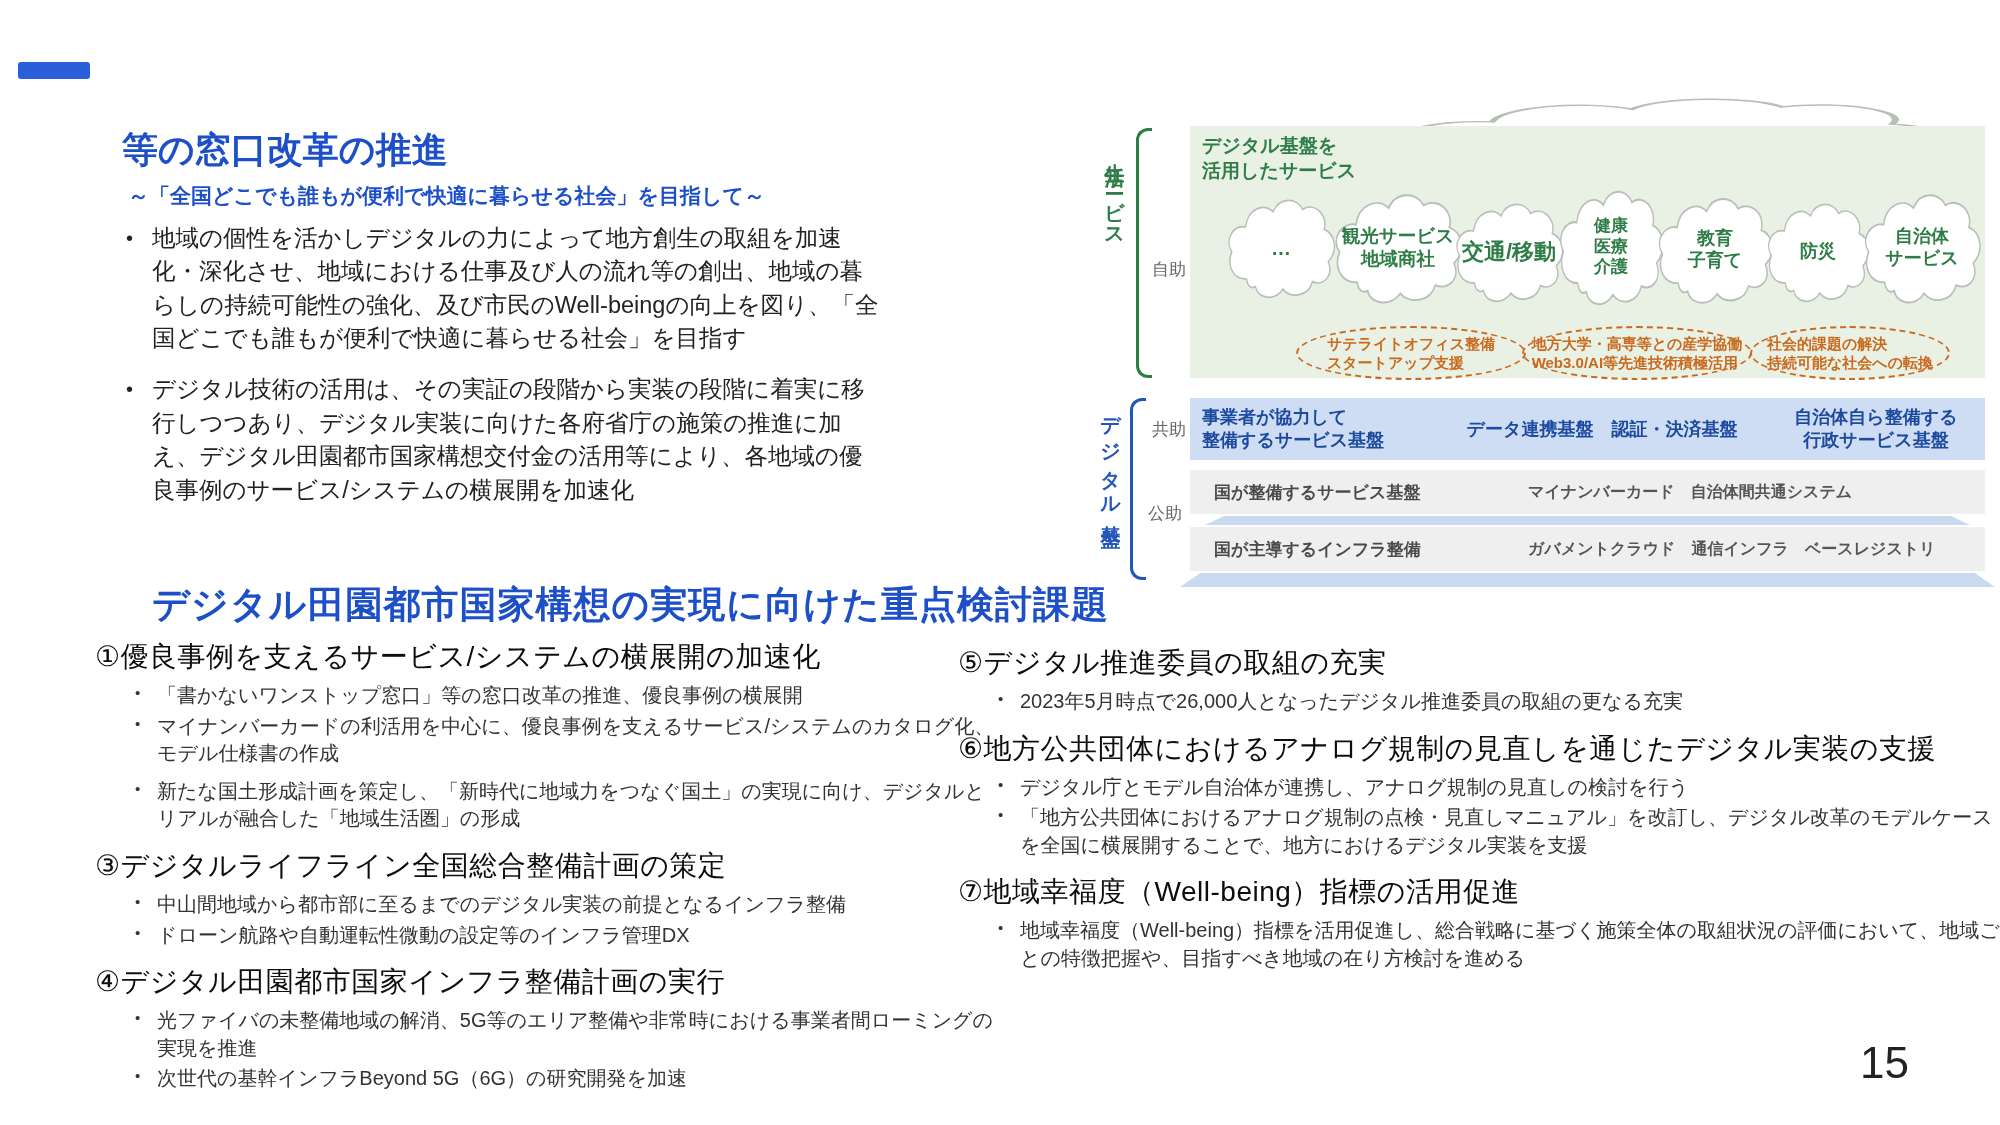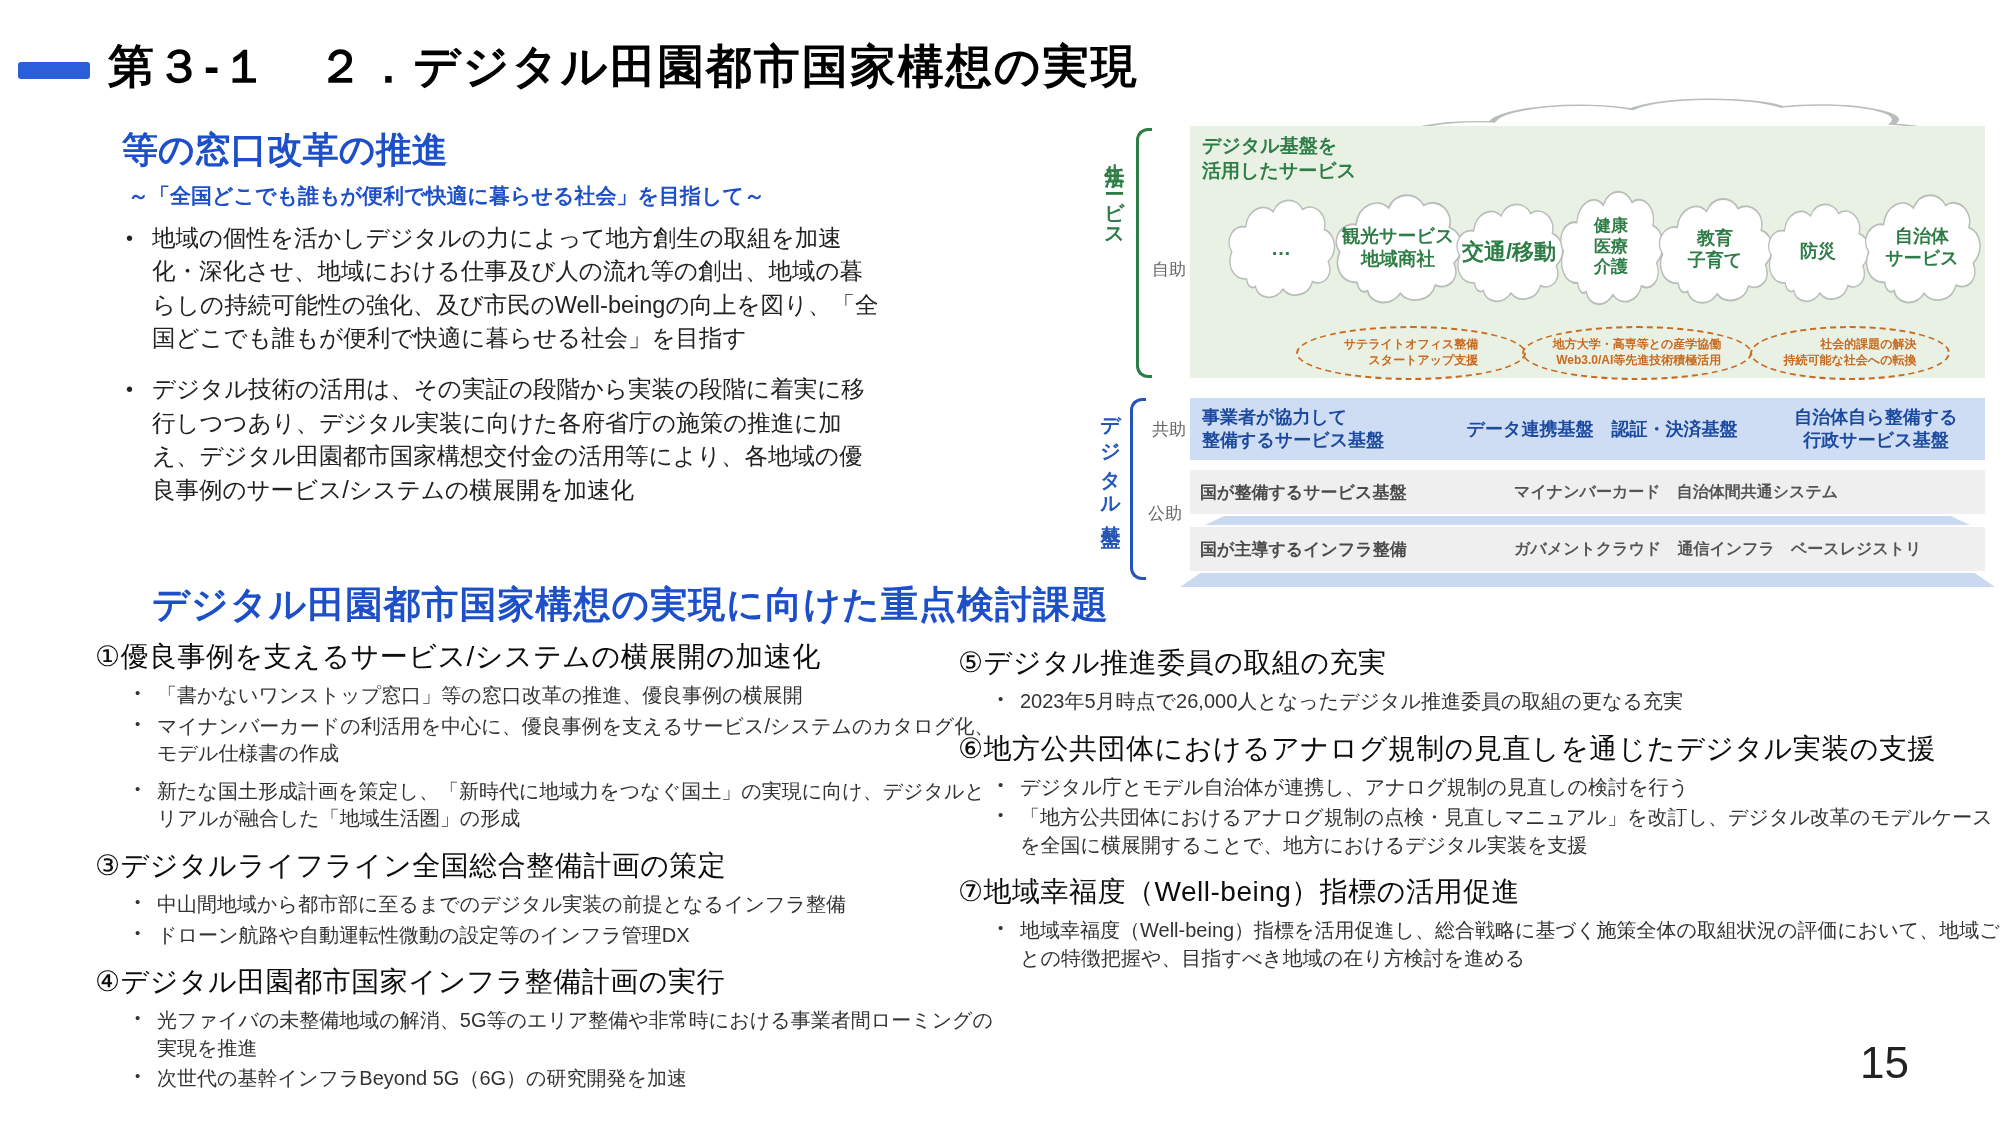--- a/index.html
+++ b/index.html
@@ -34,35 +34,35 @@
   .services-panel-title{left:1202px;top:134px;font-size:19px;font-weight:bold;color:#2e7d46;line-height:1.3;}
   .axis-vert{writing-mode:vertical-rl;text-orientation:upright;font-weight:bold;letter-spacing:4px;}
   .life-axis{left:1102px;top:148px;height:200px;font-size:20px;color:#2e7d46;}
   .digital-axis{left:1098px;top:402px;height:160px;font-size:20px;color:#2456b8;}
   .bracket{width:13px;border:3px solid;border-right:none;border-radius:12px 0 0 12px;}
   .bracket-green{left:1136px;top:128px;height:244px;border-color:#2e7d46;}
   .bracket-blue{left:1130px;top:398px;height:176px;border-color:#2456b8;}
   .helper-label{font-size:17px;color:#666;}
   .oval{
     position:absolute;border:2px dashed #c96a1e;border-radius:50%;
-    display:flex;align-items:center;justify-content:center;text-align:right;
-    font-size:12px;font-weight:bold;color:#c96a1e;line-height:1.3;white-space:pre-line;
+    display:flex;align-items:center;justify-content:center;text-align:left;
+    font-size:15px;font-weight:bold;color:#c96a1e;line-height:1.3;white-space:pre-line;
   }
   .band-blue{
     left:1190px;top:398px;width:795px;height:62px;background:#cfddf4;
     display:flex;align-items:center;color:#1b4a9e;font-weight:bold;
   }
   .band-blue .cell-left{width:235px;padding-left:12px;font-size:18px;line-height:1.3;white-space:pre-line;}
   .band-blue .cell-center{width:330px;font-size:18px;text-align:center;}
   .band-blue .cell-right{flex:1;font-size:18px;text-align:center;line-height:1.3;white-space:pre-line;}
   .band-gray{
     position:absolute;left:1190px;width:795px;height:44px;background:#efefef;
     display:flex;align-items:center;color:#4a4a4a;
   }
-  .band-gray .cell-left{width:290px;padding-left:10px;font-size:17px;font-weight:bold;}
+  .band-gray .cell-left{width:290px;padding-left:24px;font-size:17px;font-weight:bold;}
   .band-gray .cell-right{flex:1;font-size:16px;font-weight:600;color:#555;margin-left:24px;}
   .wedge{position:absolute;background:#c9d9f0;clip-path:polygon(2.5% 0,97.5% 0,100% 100%,0 100%);}
   
   .priorities-heading{left:152px;top:580px;font-size:37px;font-weight:bold;color:#1d50c8;letter-spacing:1px;}
   .col{position:absolute;}
   .col-left{left:95px;top:624px;width:905px;}
   .col-right{left:958px;top:630px;width:1042px;}
   .p-item{margin-bottom:10px;}
   .p-title{font-size:28px;font-weight:normal;color:#0d0d0d;margin:14px 0 6px 0;letter-spacing:0.5px;}
   .p-bullets{list-style:none;margin:0;padding:0 0 0 38px;}
@@ -72,21 +72,20 @@
   }
   .p-bullets li::before{content:"•";position:absolute;left:2px;top:1px;font-size:15px;color:#333;}
   .page-number{left:1860px;top:1038px;font-size:44px;color:#222;}
 </style>
 </head>
 <body>
 
 <div class="slide">
 
   <div class="abs title-dash"></div>
-  <div class="abs page-title">第３-１　２．デジタル田園都市国家構想の実現</div>
 
   <div class="abs approach-heading">等の窓口改革の推進</div>
   <div class="abs approach-subtitle">～「全国どこでも誰もが便利で快適に暮らせる社会」を目指して～</div>
   <div class="abs approach-bullets">
     <ul>
       <li>地域の個性を活かしデジタルの力によって地方創生の取組を加速化・深化させ、地域における仕事及び人の流れ等の創出、地域の暮らしの持続可能性の強化、及び市民のWell-beingの向上を図り、「全国どこでも誰もが便利で快適に暮らせる社会」を目指す</li>
       <li>デジタル技術の活用は、その実証の段階から実装の段階に着実に移行しつつあり、デジタル実装に向けた各府省庁の施策の推進に加え、デジタル田園都市国家構想交付金の活用等により、各地域の優良事例のサービス/システムの横展開を加速化</li>
     </ul>
   </div>
 

